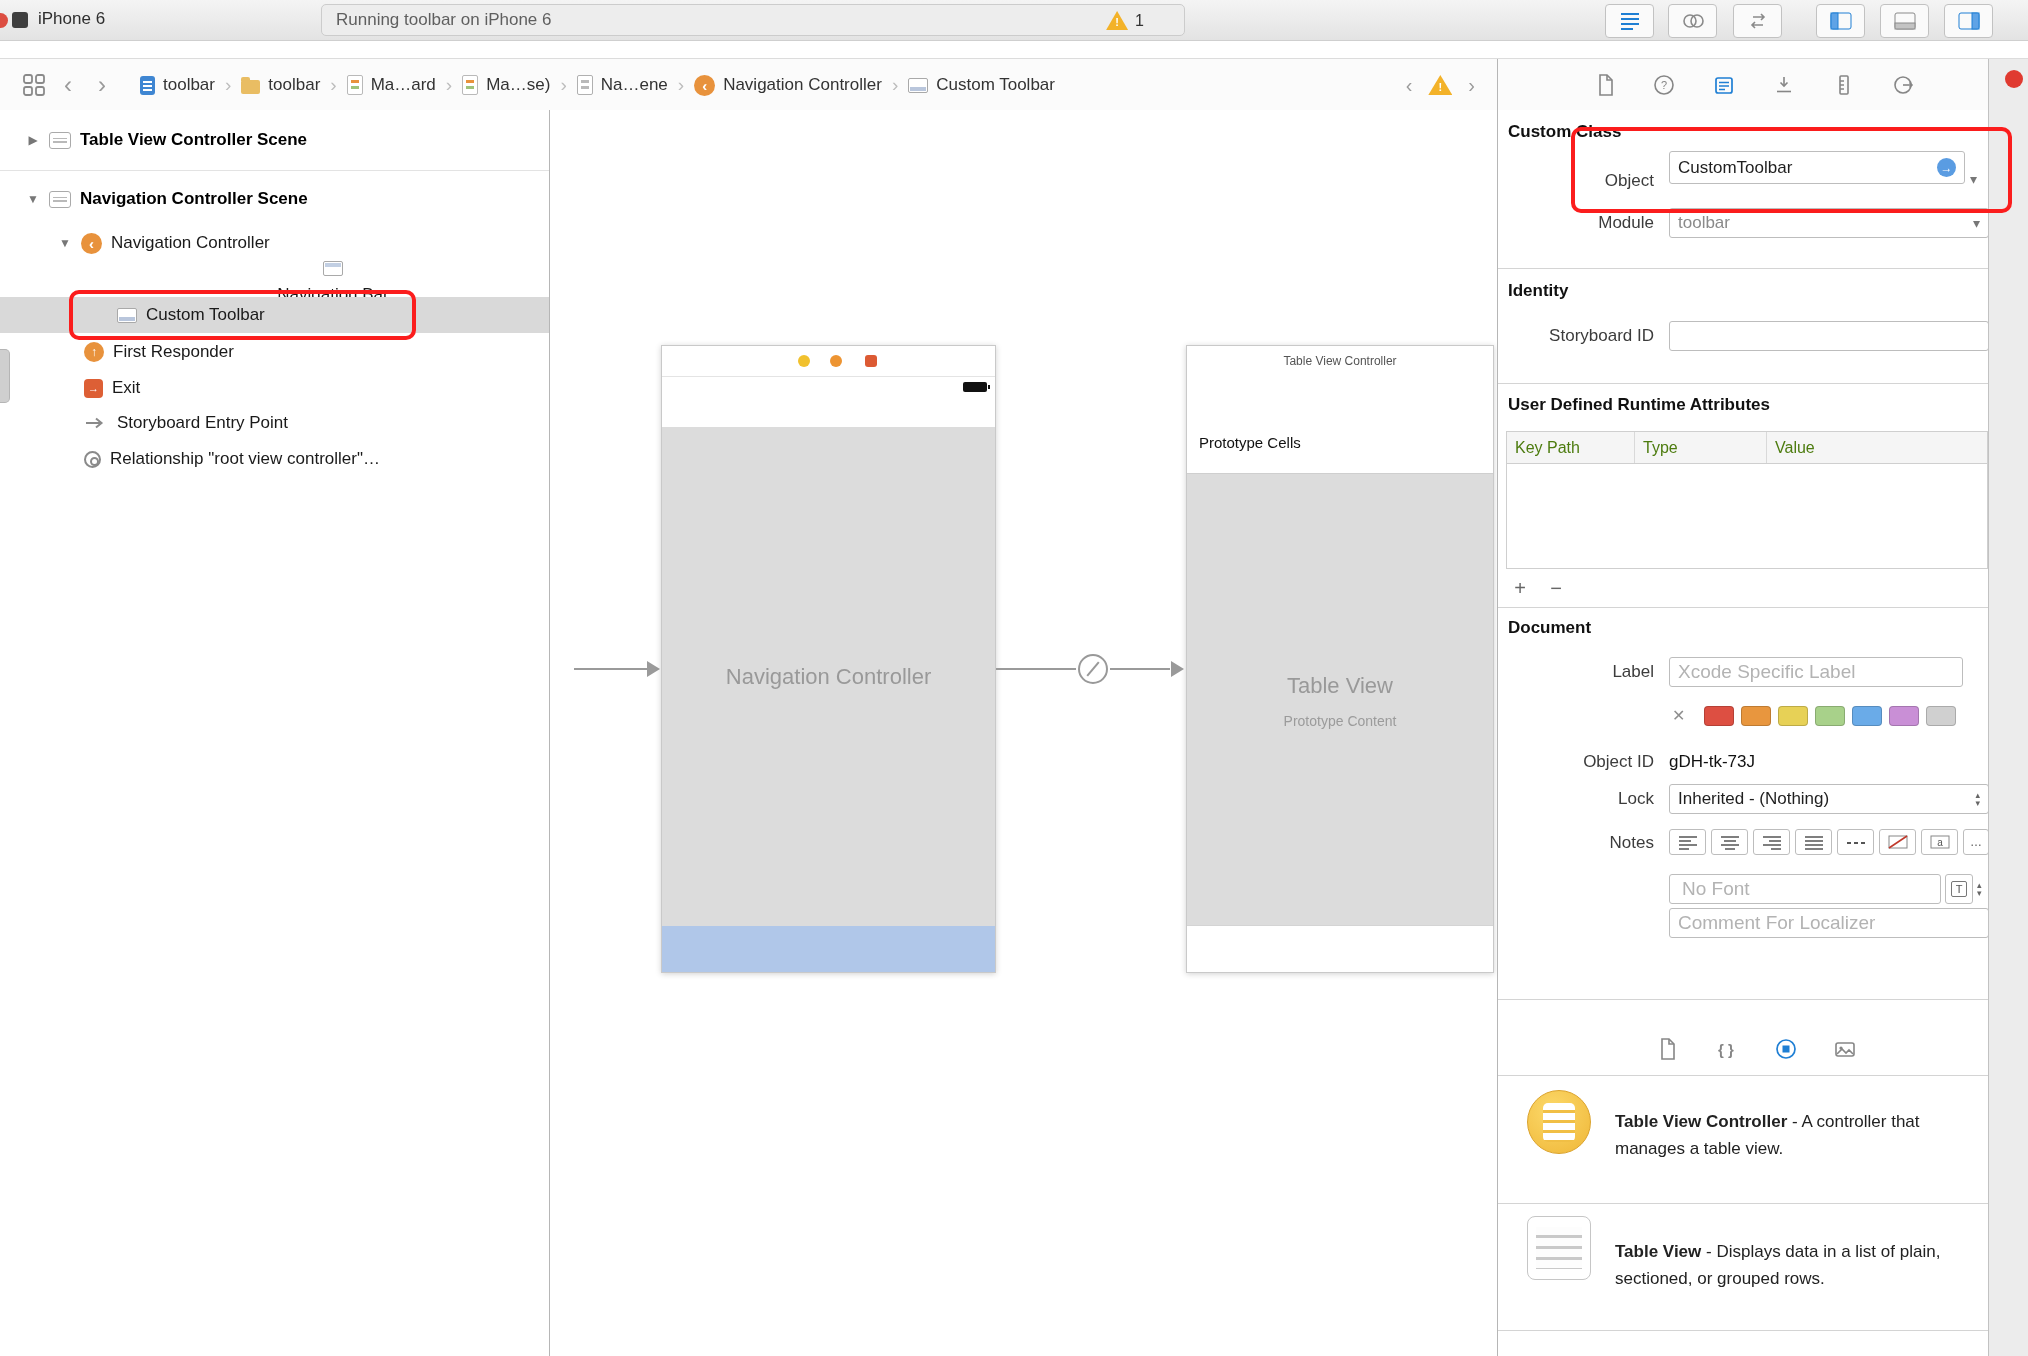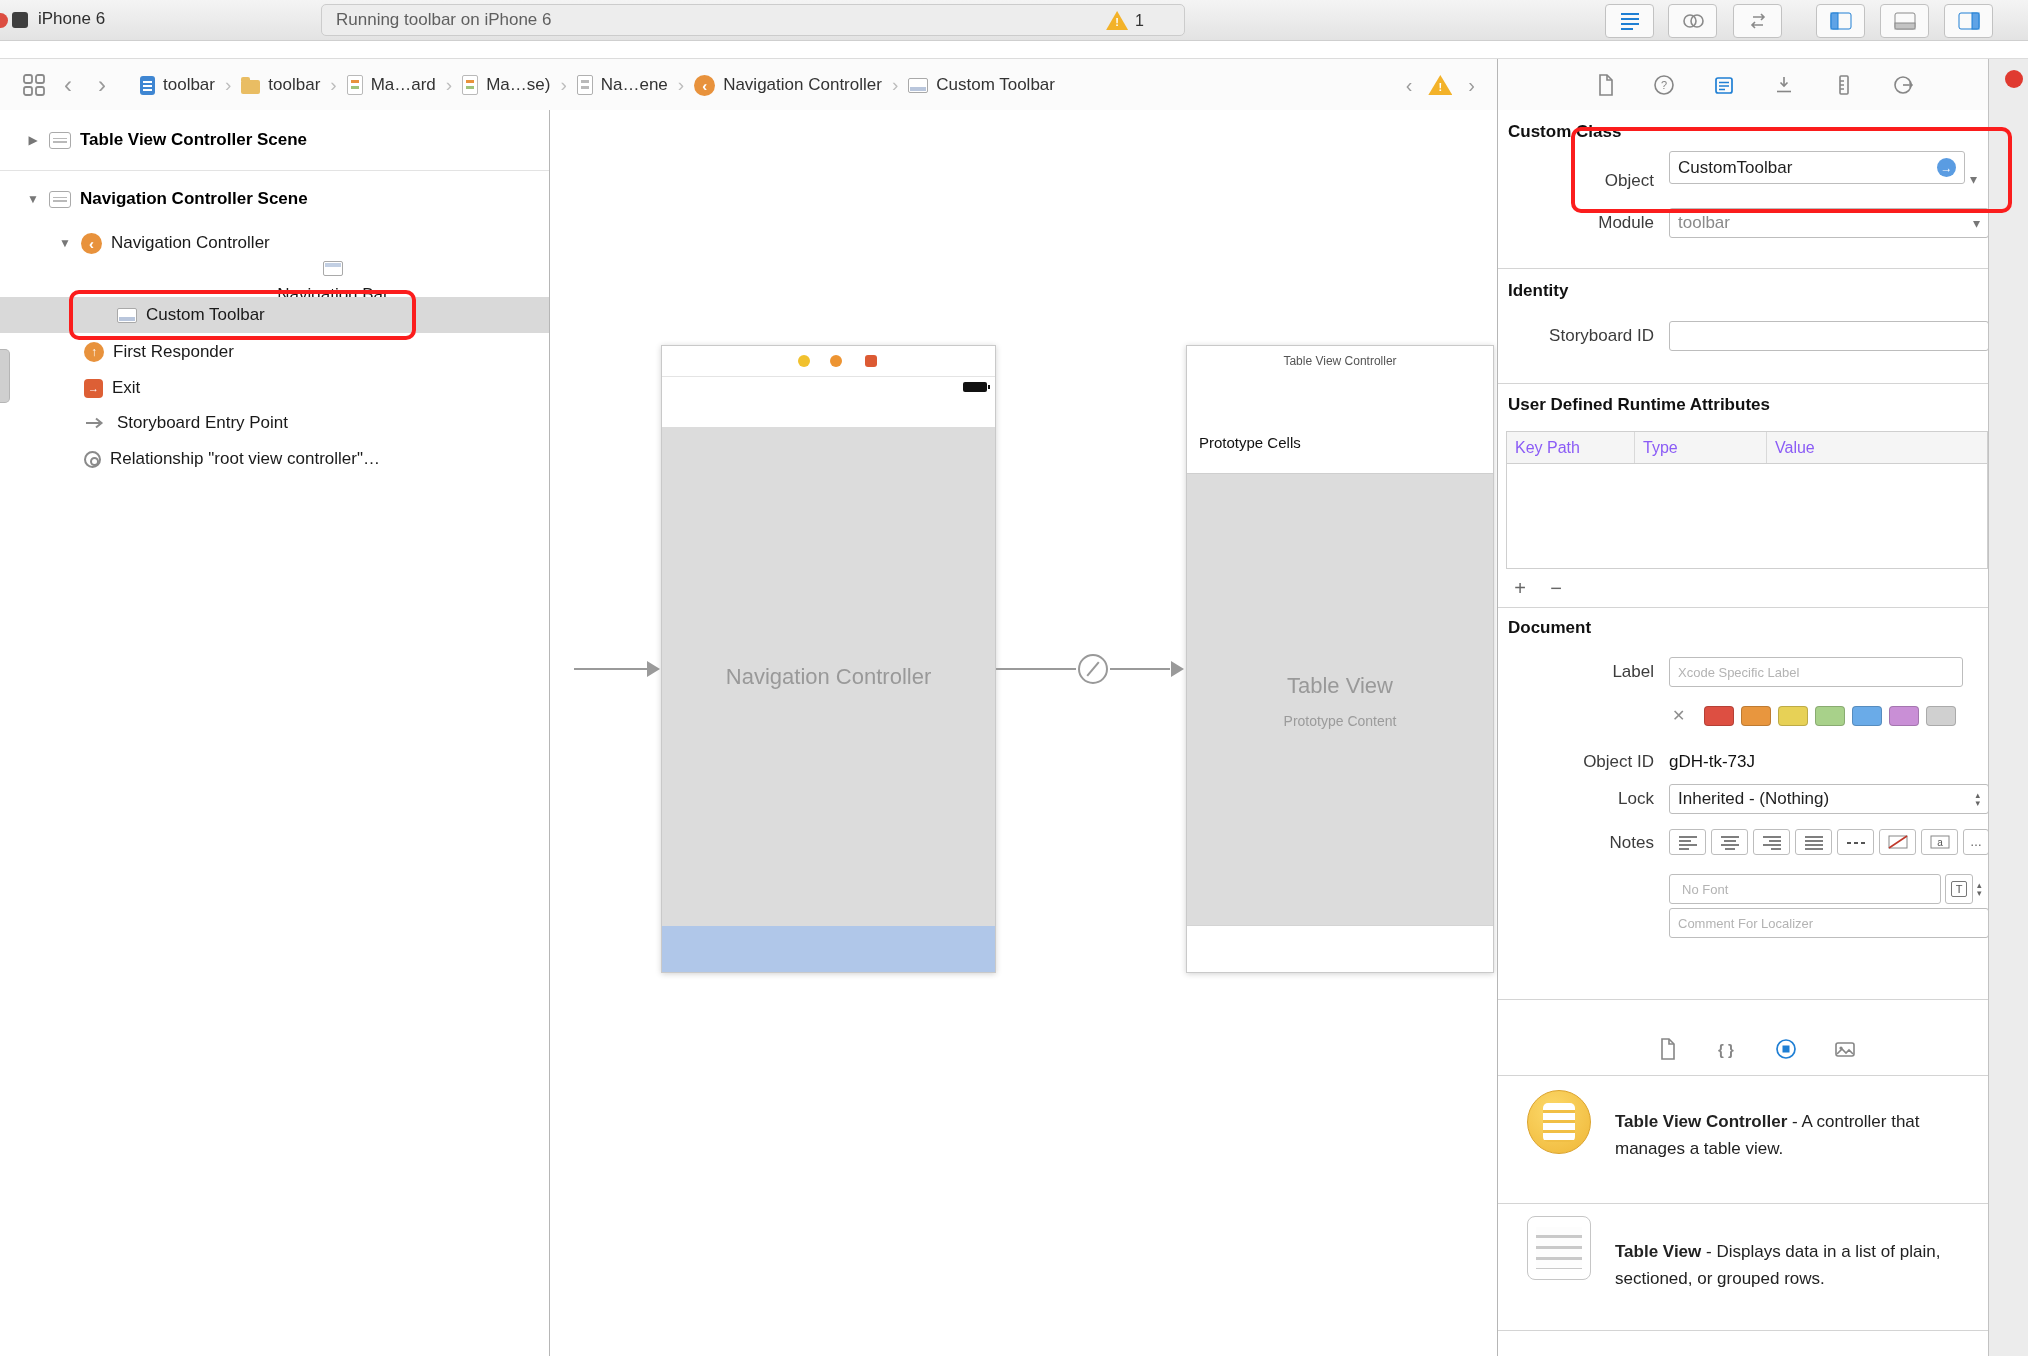--- a/index.html
+++ b/index.html
@@ -68,28 +68,28 @@
   .arrow-line{position:absolute;height:2px;background:#9a9a9a;}
   .arrow-head{position:absolute;width:0;height:0;border-left:13px solid #9a9a9a;border-top:8px solid transparent;border-bottom:8px solid transparent;}
   .segue-badge{position:absolute;width:30px;height:30px;border-radius:50%;background:#fff;border:2px solid #999;box-sizing:border-box;}
   .segue-badge::after{content:"";position:absolute;left:12px;top:4px;width:2px;height:18px;background:#999;transform:rotate(40deg);}
 
   
   .insp{position:absolute;left:1497px;top:110px;width:491px;height:1246px;background:#fff;border-left:1px solid #b6b6b6;box-sizing:border-box;}
   .sect{position:absolute;left:10px;font-size:17px;font-weight:bold;color:#111;}
   .ilab{position:absolute;left:6px;width:150px;display:flex;align-items:center;justify-content:flex-end;font-size:17px;color:#3c3c3c;}
   .fld{position:absolute;background:#fff;border:1px solid #bdbdbd;border-radius:3px;box-sizing:border-box;display:flex;align-items:center;padding:0 8px;font-size:17px;color:#1f1f1f;}
-  .inp{position:absolute;background:#fff;border:1px solid #bdbdbd;border-radius:3px;box-sizing:border-box;padding:0 8px;font-size:13px;color:#222;font-family:"Liberation Sans","DejaVu Sans",sans-serif;outline:none;}
+  .inp{position:absolute;background:#fff;border:1px solid #bdbdbd;border-radius:3px;box-sizing:border-box;padding:0 8px;font-size:19px;color:#222;font-family:"Liberation Sans","DejaVu Sans",sans-serif;outline:none;}
   .inp::placeholder{color:#b3b3b3;}
   .divider{position:absolute;left:0;width:490px;height:1px;background:#d4d4d4;}
   .jumpdot{margin-left:auto;width:19px;height:19px;border-radius:50%;background:#5a9ce2;color:#fff;display:flex;align-items:center;justify-content:center;font-size:12px;flex:none;}
   .chevbtn{position:absolute;font-size:14px;color:#777;}
   .udra{position:absolute;left:8px;top:321px;width:482px;height:138px;border:1px solid #cfcfcf;background:#fff;box-sizing:border-box;}
   .udra-head{display:flex;height:32px;background:#f5f5f5;border-bottom:1px solid #cfcfcf;box-sizing:border-box;}
-  .udra-head>div{display:flex;align-items:center;padding-left:8px;font-size:16px;color:#8b5cf6;border-right:1px solid #d9d9d9;box-sizing:border-box;}
+  .udra-head>div{display:flex;align-items:center;padding-left:8px;font-size:16px;color:#4d7c0f;border-right:1px solid #d9d9d9;box-sizing:border-box;}
   .pm{position:absolute;top:467px;width:28px;height:22px;display:flex;align-items:center;justify-content:center;font-size:20px;color:#666;}
   .swatch{position:absolute;top:596px;width:30px;height:20px;border-radius:4px;border:1px solid rgba(0,0,0,.18);box-sizing:border-box;}
   .notesbtn{position:absolute;top:719px;width:37px;height:26px;border:1px solid #bdbdbd;border-radius:3px;background:#fff;display:flex;align-items:center;justify-content:center;box-sizing:border-box;overflow:hidden;}
   .stepper{display:flex;flex-direction:column;line-height:8px;font-size:9px;color:#666;margin-left:auto;}
   .libtab{position:absolute;top:925px;width:28px;height:28px;display:flex;align-items:center;justify-content:center;}
   .tvc-icon{position:absolute;left:29px;top:980px;width:64px;height:64px;border-radius:50%;background:radial-gradient(circle at 40% 32%,#fcd96a,#efb637);border:1px solid #dba32c;box-sizing:border-box;}
   .tvc-icon::after{content:"";position:absolute;left:15px;top:12px;width:32px;height:39px;border-radius:5px;background:repeating-linear-gradient(180deg,#fff 0 7px,#f1bf45 7px 10px);}
   .tv-icon{position:absolute;left:29px;top:1106px;width:64px;height:64px;background:#fff;border:1px solid #c6c6c6;border-radius:8px;box-sizing:border-box;}
   .tv-icon::after{content:"";position:absolute;left:8px;top:10px;right:8px;bottom:10px;background:repeating-linear-gradient(180deg,#fdfdfd 0 8px,#c9c9c9 8px 11px);}
   .libtext{position:absolute;left:117px;width:362px;font-size:17px;color:#222;line-height:27px;}

